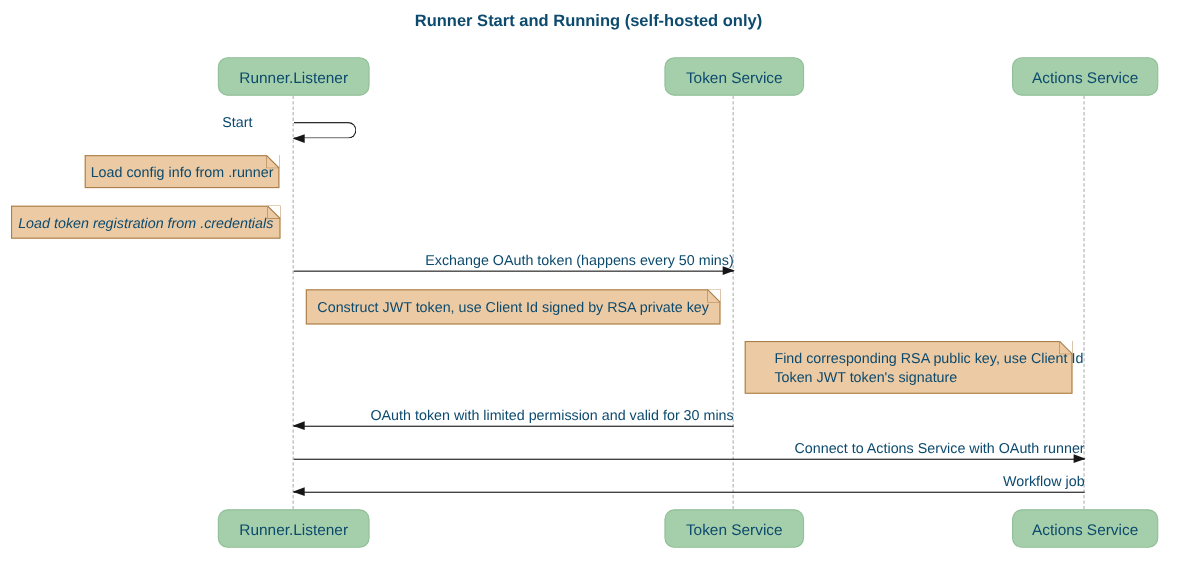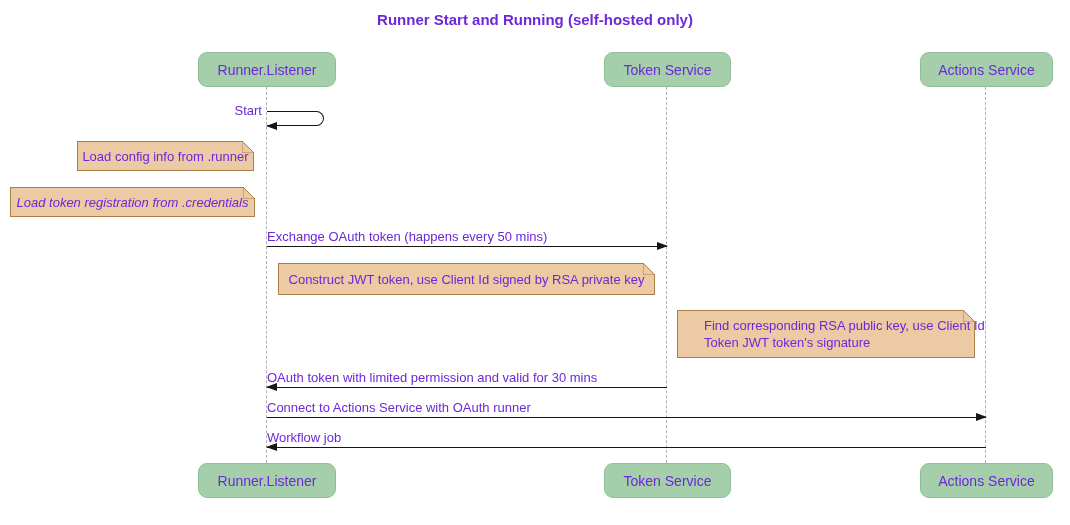--- a/index.html
+++ b/index.html
@@ -1,18 +1,18 @@
 <!DOCTYPE html>
 <html style="--participant-fill: #a5cfaa; --participant-border: #8fbf97; --note-fill: #eccaa4; --note-border: #aa7f4a; --lifeline: #b0b0b0; --arrow: #161616;"><head>
 <meta charset="utf-8">
 <style>
   html,body { margin:0; padding:0; background:#fff; }
   .canvas {
     position:relative; width:1070px; height:525px; background:#fff;
-    font-family:"Liberation Sans", sans-serif; color:#6d28d9;
+    font-family:"Liberation Sans", sans-serif; color:#0c4a6e;
     overflow:hidden;
   }
   .title {
     position:absolute; top:11px; left:0; width:100%;
     text-align:center; font-weight:bold; font-size:15px;
   }
   
   .participant {
     position:absolute; height:35px;
     background:var(--participant-fill,#a5cfaa);
@@ -39,34 +39,34 @@
     border:1px solid var(--note-border,#aa7f4a);
     display:flex; align-items:center; justify-content:center;
     font-size:13px; padding:0 26px; white-space:nowrap;
   }
   .note-multiline { flex-direction:column; align-items:flex-start; line-height:17px; }
   .fold { position:absolute; top:-1px; right:-1px; }
   .fold .fold-cover { fill:#ffffff; }
   .fold .fold-flap { fill:var(--note-fill,#eccaa4); stroke:var(--note-border,#aa7f4a); stroke-width:1; }
   
   .msg-label {
-    position:absolute; text-align:left; font-size:13px; white-space:nowrap;
+    position:absolute; text-align:right; font-size:13px; white-space:nowrap;
   }
   .msg-line {
     position:absolute; height:0;
     border-top:1px solid var(--arrow,#161616);
   }
   .ah {
     position:absolute; width:0; height:0; top:-5px;
     border-top:4.5px solid transparent; border-bottom:4.5px solid transparent;
   }
   .ah-right { right:-1px; border-left:11px solid var(--arrow,#161616); }
   .ah-left  { left:-1px;  border-right:11px solid var(--arrow,#161616); }
   
-  .self-label { position:absolute; left:202px; top:103px; width:60px; text-align:right; font-size:13px; }
+  .self-label { position:absolute; left:202px; top:103px; width:60px; font-size:13px; }
   .self-loop {
     position:absolute; left:267px; top:111px; width:57px; height:15px;
     border:1px solid var(--arrow,#161616); border-left:none;
     border-radius:0 9px 9px 0; box-sizing:border-box;
   }
   .self-loop .ah { top:auto; bottom:-5px; left:-1px; }
 </style>
 </head>
 <body>
 

